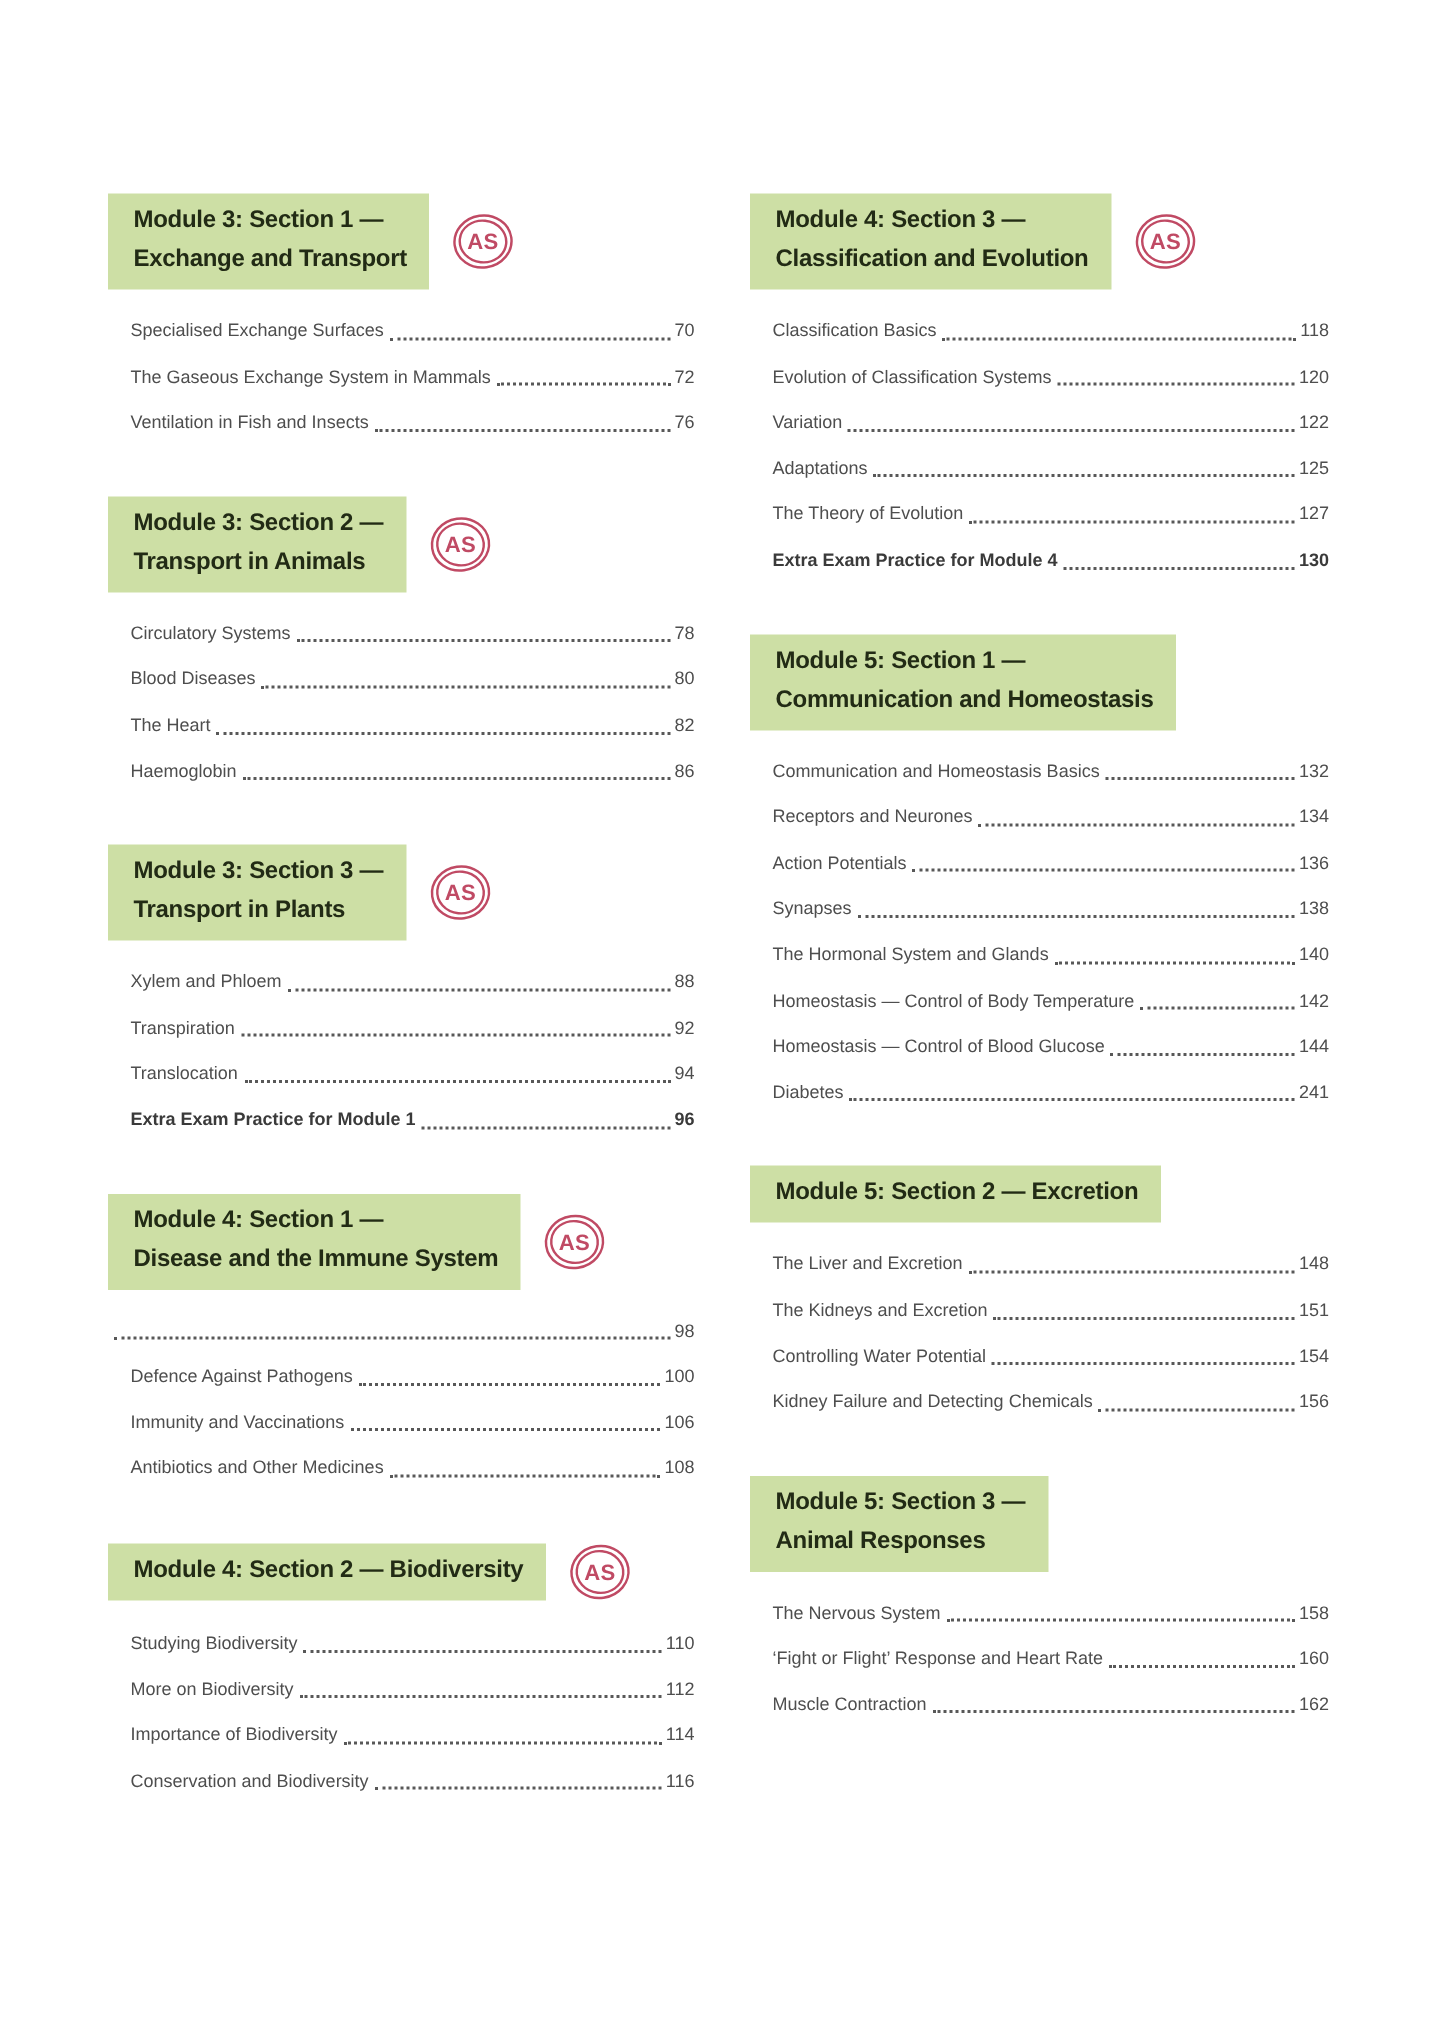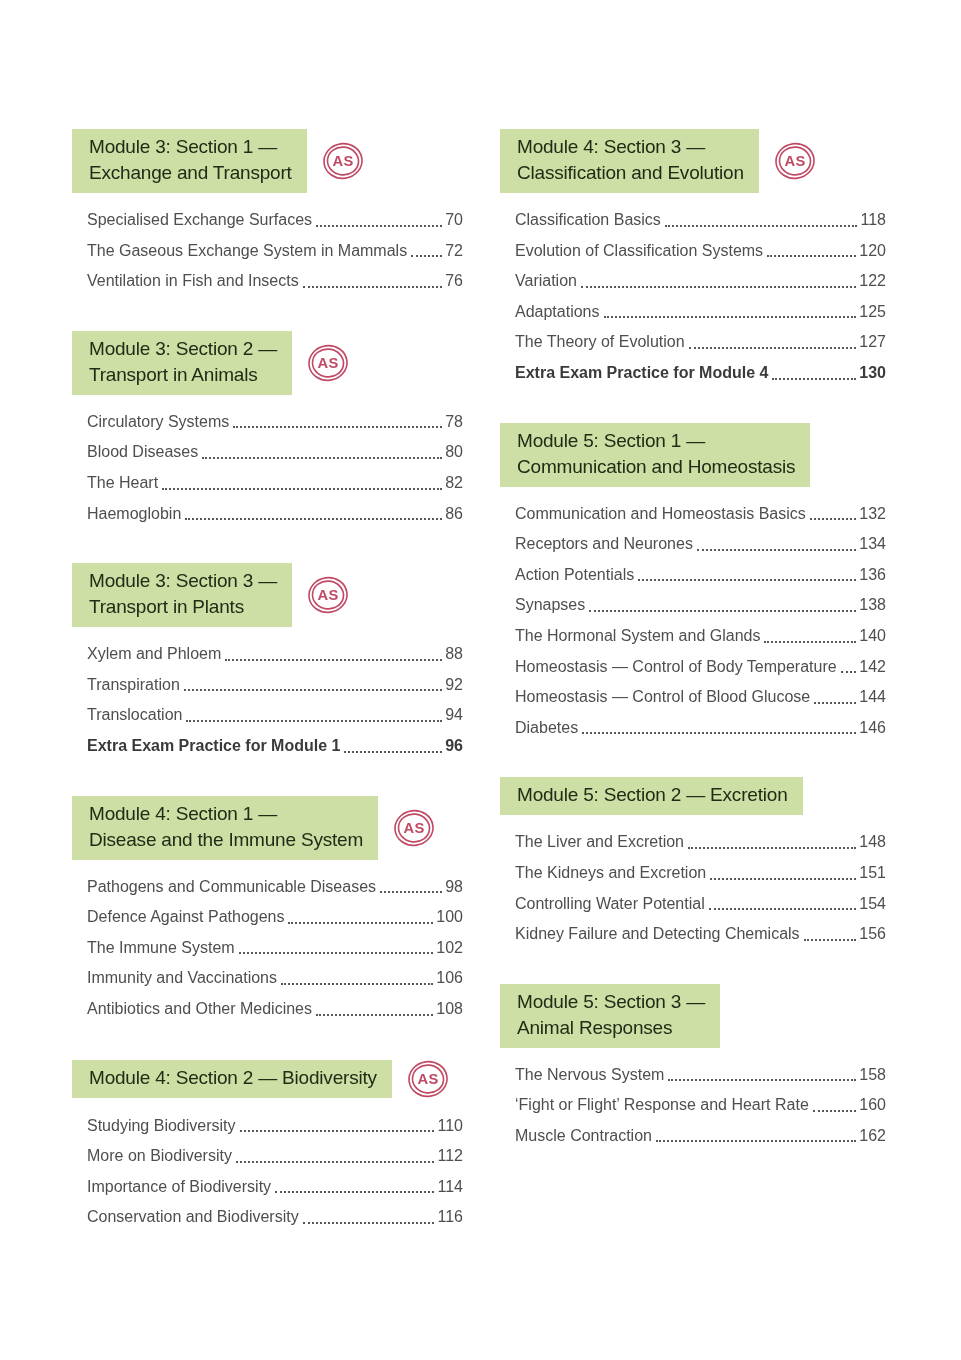--- a/index.html
+++ b/index.html
@@ -28,36 +28,36 @@
   .col{min-width:0;}
   .toc-section{margin:0 0 34px 0;}
   .header-row{
     display:flex;align-items:center;gap:15px;white-space:nowrap;
   }
   .header-box{
     margin:0;
     display:inline-block;
     background:var(--header-bg);
     color:var(--header-text);
-    font-size:19px;line-height:26px;font-weight:normal;
+    font-size:16px;line-height:26px;font-weight:bold;
     letter-spacing:-0.2px;
     padding:5px 15px 7px 17px;
   }
   .as-badge{flex:0 0 auto;display:inline-flex;}
   .as-badge svg ellipse{fill:none;stroke:var(--badge);stroke-width:1.7;}
   .as-badge .as-text{
     fill:var(--badge);
     font-size:15.5px;font-weight:bold;
     font-family:"Liberation Sans",sans-serif;
     text-anchor:middle;letter-spacing:0.3px;
   }
   .entries{list-style:none;margin:12px 0 0 0;padding:0;}
   .entry{
     display:flex;align-items:baseline;
-    font-size:16px;line-height:30.6px;
+    font-size:12px;line-height:30.6px;
     color:var(--entry-text);
   }
   .entry-label{white-space:nowrap;padding-left:15px;flex:0 0 auto;}
   .leader{
     flex:1 1 auto;
     border-bottom:2px dotted var(--leader);
     align-self:flex-end;
     margin:0 3px 9px 4px;
     min-width:8px;
   }
@@ -186,36 +186,30 @@
       <span class="as-badge">
         <svg viewBox="0 0 44 42" width="42" height="40" aria-hidden="true">
           <ellipse cx="22" cy="21" rx="20" ry="18.2" transform="rotate(-8 22 21)"></ellipse>
           <ellipse cx="22" cy="21" rx="16.3" ry="14.6" transform="rotate(6 22 21)"></ellipse>
           <text class="as-text" x="22" y="26.5">AS</text>
         </svg>
       </span>
     </div>
     <ul class="entries">
   <li class="entry">
-    <span class="entry-label">Pathogens and Communicable Diseases</span>
     <span class="leader"></span>
     <span class="entry-page">98</span>
   </li>
 
   <li class="entry">
     <span class="entry-label">Defence Against Pathogens</span>
     <span class="leader"></span>
     <span class="entry-page">100</span>
   </li>
 
-  <li class="entry">
-    <span class="entry-label">The Immune System</span>
-    <span class="leader"></span>
-    <span class="entry-page">102</span>
-  </li>
 
   <li class="entry">
     <span class="entry-label">Immunity and Vaccinations</span>
     <span class="leader"></span>
     <span class="entry-page">106</span>
   </li>
 
   <li class="entry">
     <span class="entry-label">Antibiotics and Other Medicines</span>
     <span class="leader"></span>
@@ -357,21 +351,21 @@
 
   <li class="entry">
     <span class="entry-label">Homeostasis — Control of Blood Glucose</span>
     <span class="leader"></span>
     <span class="entry-page">144</span>
   </li>
 
   <li class="entry">
     <span class="entry-label">Diabetes</span>
     <span class="leader"></span>
-    <span class="entry-page">146</span>
+    <span class="entry-page">241</span>
   </li>
 </ul>
   </section>
 
   <section class="toc-section">
     <div class="header-row">
       <h2 class="header-box"><span>Module 5: Section 2 — Excretion</span></h2>
 
     </div>
     <ul class="entries">

